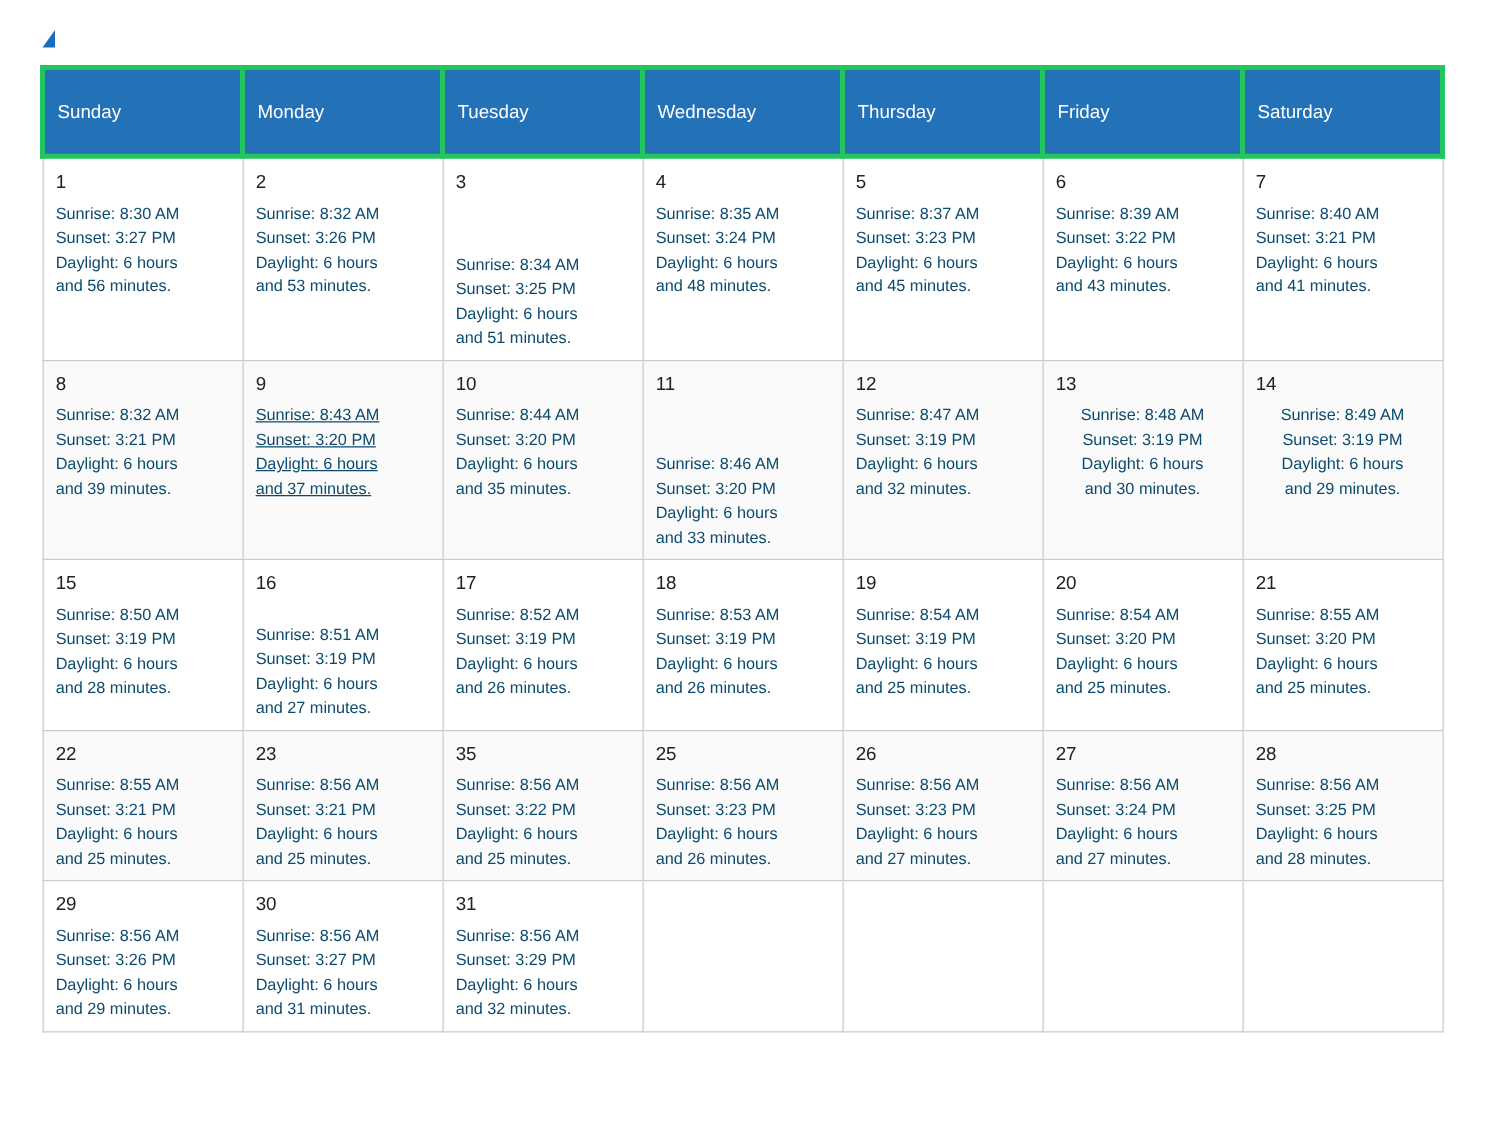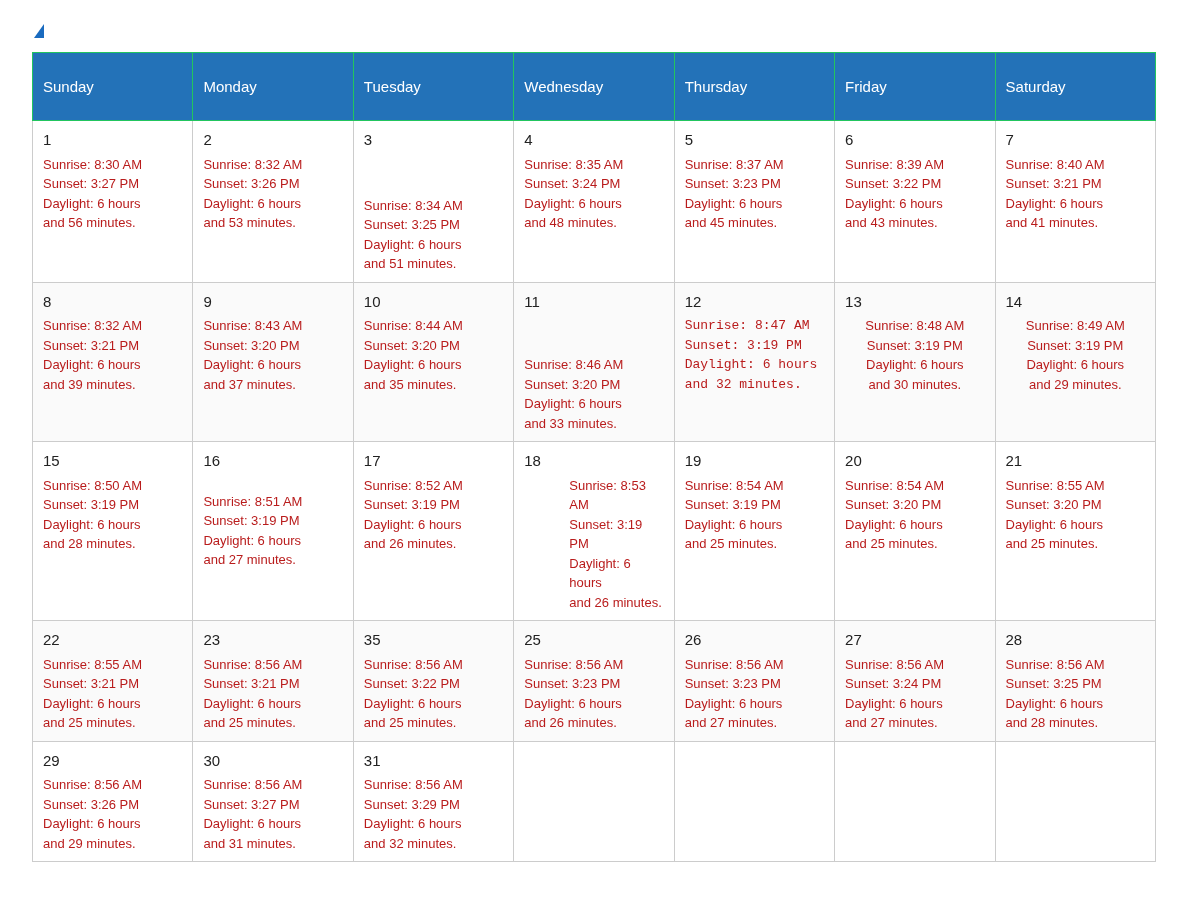--- a/index.html
+++ b/index.html
@@ -58,21 +58,21 @@
       width: 100%;
       border-collapse: collapse;
       table-layout: fixed;
     }
     thead tr th {
       background: #2372b8;
       color: #fff;
       font-size: 15px;
       font-weight: normal;
       padding: 25px 10px;
-      border: 1px solid #22c55e;
+      border: 4px solid #22c55e;
       text-align: left;
     }
     tbody tr td {
       vertical-align: top;
       padding: 8px 10px;
       border: 1px solid #ccc;
       font-size: 13px;
       line-height: 1.5;
       min-height: 90px;
       background: #fff;
@@ -81,21 +81,21 @@
       background: #fafafa;
     }
     .day-num {
       font-size: 15px;
       font-weight: normal;
       color: #222;
       display: block;
       margin-bottom: 3px;
     }
     .day-info {
-      color: #b91c1c;
+      color: #0c4a6e;
       font-size: 13px;
     }
     td.empty { background: #fff; }
   </style>
 </head>
 <body>
 
 <div class="header-row">
   <div class="logo">
     <div style="display:flex;align-items:center;">
@@ -177,42 +177,42 @@
       <tr>
         <td>
           <span class="day-num">8</span>
           <div class="day-info" style="white-space: pre-line;">Sunrise: 8:32 AM
 Sunset: 3:21 PM
 Daylight: 6 hours
 and 39 minutes.</div>
         </td>
         <td>
           <span class="day-num">9</span>
-          <div class="day-info" style="white-space: pre-line;">Sunrise: 8:43 AM
+          <div class="day-info" style="white-space: pre-line; text-decoration: underline;">Sunrise: 8:43 AM
 Sunset: 3:20 PM
 Daylight: 6 hours
 and 37 minutes.</div>
         </td>
         <td>
           <span class="day-num">10</span>
           <div class="day-info" style="white-space: pre-line;">Sunrise: 8:44 AM
 Sunset: 3:20 PM
 Daylight: 6 hours
 and 35 minutes.</div>
         </td>
         <td>
           <span class="day-num">11</span>
           <div class="day-info" style="white-space: pre-line; margin-top: 42px;">Sunrise: 8:46 AM
 Sunset: 3:20 PM
 Daylight: 6 hours
 and 33 minutes.</div>
         </td>
         <td>
           <span class="day-num">12</span>
-          <div class="day-info" style="white-space: pre-line; font-family: Liberation Mono, monospace;">Sunrise: 8:47 AM
+          <div class="day-info" style="white-space: pre-line;">Sunrise: 8:47 AM
 Sunset: 3:19 PM
 Daylight: 6 hours
 and 32 minutes.</div>
         </td>
         <td>
           <span class="day-num">13</span>
           <div class="day-info" style="white-space: pre-line; text-align: center;">Sunrise: 8:48 AM
 Sunset: 3:19 PM
 Daylight: 6 hours
 and 30 minutes.</div>
@@ -242,21 +242,21 @@
         </td>
         <td>
           <span class="day-num">17</span>
           <div class="day-info" style="white-space: pre-line;">Sunrise: 8:52 AM
 Sunset: 3:19 PM
 Daylight: 6 hours
 and 26 minutes.</div>
         </td>
         <td>
           <span class="day-num">18</span>
-          <div class="day-info" style="white-space: pre-line; margin-left: 45px;">Sunrise: 8:53 AM
+          <div class="day-info" style="white-space: pre-line;">Sunrise: 8:53 AM
 Sunset: 3:19 PM
 Daylight: 6 hours
 and 26 minutes.</div>
         </td>
         <td>
           <span class="day-num">19</span>
           <div class="day-info" style="white-space: pre-line;">Sunrise: 8:54 AM
 Sunset: 3:19 PM
 Daylight: 6 hours
 and 25 minutes.</div>

